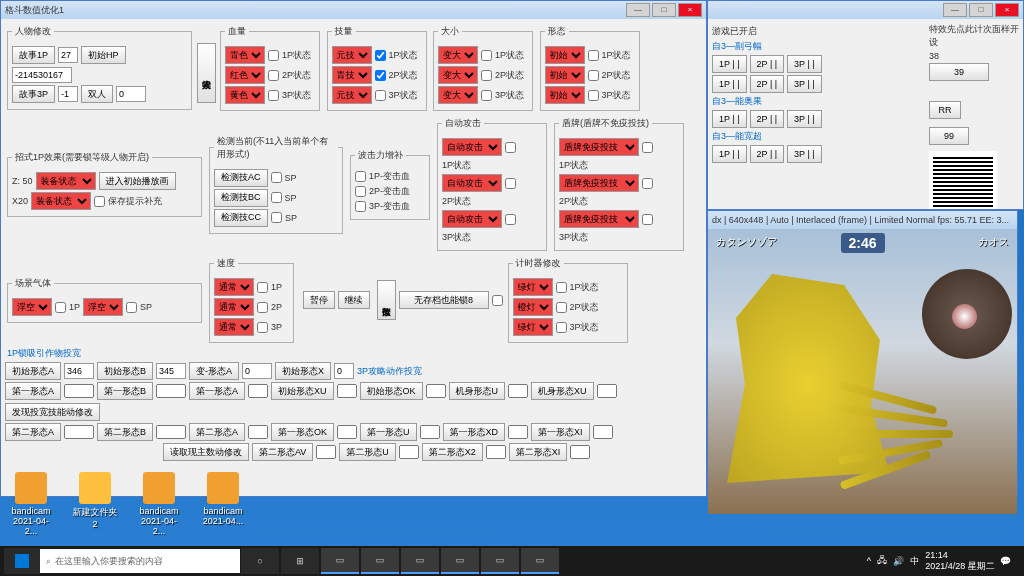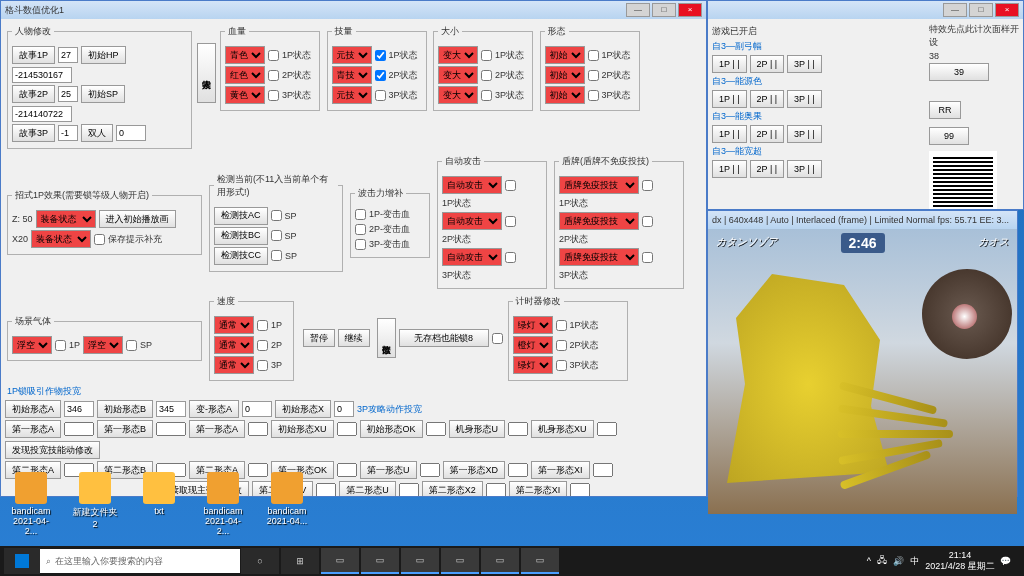--- a/index.html
+++ b/index.html
@@ -17,39 +17,39 @@
 select{border:1px solid #999;height:18px;font-size:9px;background:#ef4444}
 button{border:1px solid #999;background:linear-gradient(to bottom,#fff,#e0e0e0);height:18px;padding:0 6px;font-size:9px;cursor:pointer}
 .btn-tall{height:40px;writing-mode:vertical-rl;padding:4px 2px}
 .narrow{width:30px}.xs{width:20px}.sm{width:40px}.md{width:60px}.lg{width:80px}
 .w-main{left:0;top:0;width:707px;height:497px}
 .w-counter{left:707px;top:0;width:317px;height:210px}
 .w-game{left:707px;top:210px;width:311px;height:287px}
 .game-viewport{position:relative;width:100%;height:100%;background:linear-gradient(to bottom,#a8c0d8 0%,#d0d8e0 40%,#8a7050 100%);overflow:hidden}
 .game-hud{position:absolute;top:4px;left:0;right:0;height:30px}
 .hud-timer{position:absolute;top:0;left:50%;transform:translateX(-50%);background:#3a5a8a;color:#fff;padding:2px 8px;font-size:14px;font-weight:bold;border-radius:3px}
-.hud-name{position:absolute;top:2px;color:#fff;font-size:10px;text-shadow:1px 1px 0 #000;font-style:italic}
+.hud-name{position:absolute;top:2px;color:#fff;font-size:10px;text-shadow:1px 1px 0 #000;}
 .hud-left{left:8px}.hud-right{right:8px}
 .monster-left{position:absolute;left:10px;bottom:20px;width:180px;height:220px;background:radial-gradient(ellipse at center,#e8d030,#b8a020);clip-path:polygon(30% 0%,70% 5%,90% 30%,85% 60%,95% 90%,5% 95%,15% 50%,10% 20%);filter:drop-shadow(2px 2px 4px rgba(0,0,0,0.5))}
 .spikes{position:absolute;left:130px;bottom:30px;width:120px;height:100px}
 .spike{position:absolute;background:linear-gradient(to right,#d8c028,#a89018);height:8px;border-radius:4px}
 .monster-right{position:absolute;right:5px;top:40px;width:90px;height:90px;background:radial-gradient(circle,#6a5a50,#3a2a20);border-radius:50%}
 .eye{position:absolute;top:35px;left:30px;width:25px;height:25px;background:radial-gradient(circle,#fff,#a04040);border-radius:50%}
 .desktop-icons{position:absolute;bottom:40px;left:8px;display:flex;gap:18px}
 .d-icon{display:flex;flex-direction:column;align-items:center;width:46px;color:#fff;font-size:8px;text-align:center;text-shadow:1px 1px 1px #000}
 .d-icon-img{width:32px;height:32px;background:#f0a030;border-radius:3px;margin-bottom:2px}
 .d-icon-folder{background:#ffc040}
 .taskbar{position:absolute;bottom:0;left:0;right:0;height:30px;background:#1a1a1a;display:flex;align-items:center;padding:0 4px}
 .start-btn{width:36px;height:26px;background:#2a2a2a;display:flex;align-items:center;justify-content:center}
 .win-logo{width:14px;height:14px;background:conic-gradient(#0078d7 0deg 90deg,#0078d7 90deg 180deg,#0078d7 180deg 270deg,#0078d7 270deg 360deg)}
 .search-box{background:#fff;height:24px;width:200px;display:flex;align-items:center;padding:0 6px;gap:4px;color:#666}
 .task-item{width:38px;height:26px;background:#2a2a2a;margin:0 1px;display:flex;align-items:center;justify-content:center;color:#ccc}
 .task-item.active{background:#3a3a3a;border-bottom:2px solid #4a9eff}
 .tray{margin-left:auto;color:#fff;display:flex;align-items:center;gap:6px;font-size:9px;padding-right:8px}
-.clock-block{text-align:center;line-height:11px}
+.clock-block{text-align:left;line-height:11px}
 .qr-code{width:68px;height:68px;background:#fff;background-image:repeating-linear-gradient(0deg,#000 0 2px,#fff 2px 4px),repeating-linear-gradient(90deg,#000 0 2px,transparent 2px 4px);border:4px solid #fff}
 fieldset{border:1px solid #b0b0b0;padding:6px 4px 4px;margin:2px;display:inline-block;vertical-align:top}
 legend{padding:0 3px;font-size:9px;color:#333}
 .col{display:inline-block;vertical-align:top}
 </style>
 </head>
 <body>
 
 <div class="window w-main">
   <div class="titlebar">
@@ -63,26 +63,20 @@
   <div class="window-body">
 
     
     <fieldset style="width:185px">
       <legend>人物修改</legend>
       <div class="row">
         <button>故事1P</button>
         <input class="xs" type="text" value="27" style="">
         <button>初始HP</button>
         <input class="md" type="text" value="-214530167" style="">
-      </div>
-      <div class="row">
-        <button>故事2P</button>
-        <input class="xs" type="text" value="25" style="">
-        <button>初始SP</button>
-        <input class="md" type="text" value="-214140722" style="">
       </div>
       <div class="row">
         <button>故事3P</button>
         <input class="xs" type="text" value="-1" style="">
         <button>双人</button>
         <input class="narrow" type="text" value="0" style="">
       </div>
     </fieldset>
     <button class="btn-tall" style="height:60px;margin-top:20px">搜索人物</button>
 
@@ -405,21 +399,20 @@
         </div>
       <div>
         <div style="color:#0066cc">自3—副弓幅</div>
         <div class="row">
             <button>1P | |</button>
             <button>2P | |</button>
             <button>3P | |</button>
           </div>
       </div>
       <div>
-        <div style="color:#0066cc">自3—能源色</div>
         <div class="row">
             <button>1P | |</button>
             <button>2P | |</button>
             <button>3P | |</button>
           </div>
       </div>
       <div>
         <div style="color:#0066cc">自3—能奥果</div>
         <div class="row">
             <button>1P | |</button>
@@ -476,24 +469,20 @@
 </div>
 
 <div class="desktop-icons">
   <div class="d-icon">
       <div class="d-icon-img"></div>
       <span>bandicam 2021-04-2...</span>
     </div>
   <div class="d-icon">
       <div class="d-icon-img d-icon-folder"></div>
       <span>新建文件夹2</span>
-    </div>
-  <div class="d-icon">
-      <div class="d-icon-img d-icon-folder"></div>
-      <span>txt</span>
     </div>
   <div class="d-icon">
       <div class="d-icon-img"></div>
       <span>bandicam 2021-04-2...</span>
     </div>
   <div class="d-icon">
       <div class="d-icon-img"></div>
       <span>bandicam 2021-04...</span>
     </div>
 </div>

